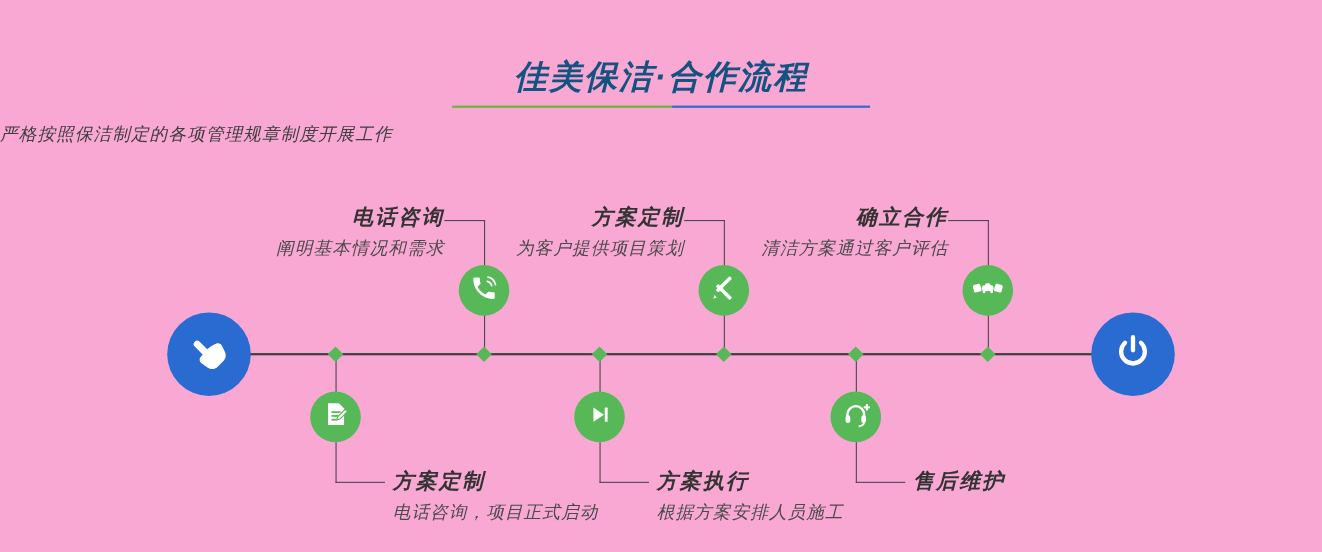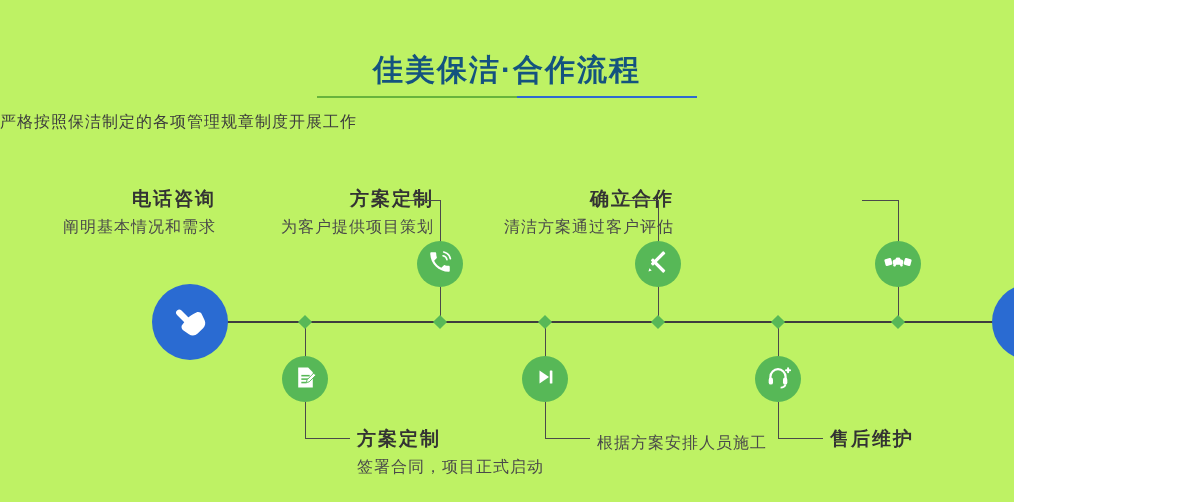--- a/index.html
+++ b/index.html
@@ -1,18 +1,18 @@
 <!DOCTYPE html>
 <html><head>
 <meta charset="utf-8">
 <style>
   html,body{margin:0;padding:0;background:#fff;}
   .canvas{
-    position:relative;width:1014px;height:502px;background:#bef264;
-    font-family:"Liberation Sans","DejaVu Sans",sans-serif;overflow:hidden;
+    position:relative;width:1202px;height:502px;background:#f9a8d4;
+    font-family:"Liberation Sans","DejaVu Sans",sans-serif;overflow:hidden;font-style:italic;
   }
   
   .page-title{
     position:absolute;top:50px;left:0;width:100%;text-align:center;margin:0;
     font-size:30px;font-weight:bold;color:#14537f;letter-spacing:2px;
   }
   .divider{position:absolute;top:96px;left:50%;transform:translateX(-50%);
     width:380px;height:2px;display:flex;}
   .divider .seg-green{width:200px;height:2px;background:#68b43c;}
   .divider .seg-blue{width:180px;height:2px;background:#2e6ad1;}
@@ -142,37 +142,38 @@
         <path fill="#ffffff" d="M5 2.5h9.5L19 7v14.5H5z"></path>
         <rect x="8" y="9.5" width="8" height="1.5" fill="#57b857"></rect>
         <rect x="8" y="12.8" width="8" height="1.5" fill="#57b857"></rect>
         <rect x="8" y="16.1" width="5" height="1.5" fill="#57b857"></rect>
         <path d="M13.5 14.2l6.4-6.4 2 2-6.4 6.4-2.7.7z" fill="#ffffff" stroke="#57b857" stroke-width="0.9"></path>
       </svg>
     </span>
   </div>
   <div class="label-bottom" style="left:357px;top:427px;">
     <div class="step-title">方案定制</div>
-    <div class="step-desc">签署合同，项目正式启动</div>
+    <div class="step-desc">电话咨询，项目正式启动</div>
   </div>
 
   <div class="stem" style="left:544.5px;top:322px;height:58px;"></div>
   <div class="connector-bottom" style="left:545px;top:402px;width:44px;height:36px;"></div>
   <div class="diamond" style="left:540px;top:317px;"></div>
   <div class="step-circle" style="left:522px;top:356px;">
     <span>
       <svg width="24" height="24" viewBox="0 0 24 24">
         <g fill="#ffffff">
           <path d="M6.5 5.5v13l9.5-6.5z"></path>
           <rect x="16.8" y="5.5" width="2.6" height="13" rx="0.6"></rect>
         </g>
       </svg>
     </span>
   </div>
   <div class="label-bottom" style="left:597px;top:427px;">
+    <div class="step-title">方案执行</div>
     <div class="step-desc">根据方案安排人员施工</div>
   </div>
 
   <div class="stem" style="left:777.5px;top:322px;height:58px;"></div>
   <div class="connector-bottom" style="left:778px;top:402px;width:44px;height:36px;"></div>
   <div class="diamond" style="left:773px;top:317px;"></div>
   <div class="step-circle" style="left:755px;top:356px;">
     <span>
       <svg width="26" height="26" viewBox="0 0 24 24">
         <path d="M5 14v-2.2a7 7 0 0 1 14 0V14" fill="none" stroke="#ffffff" stroke-width="2"></path>

